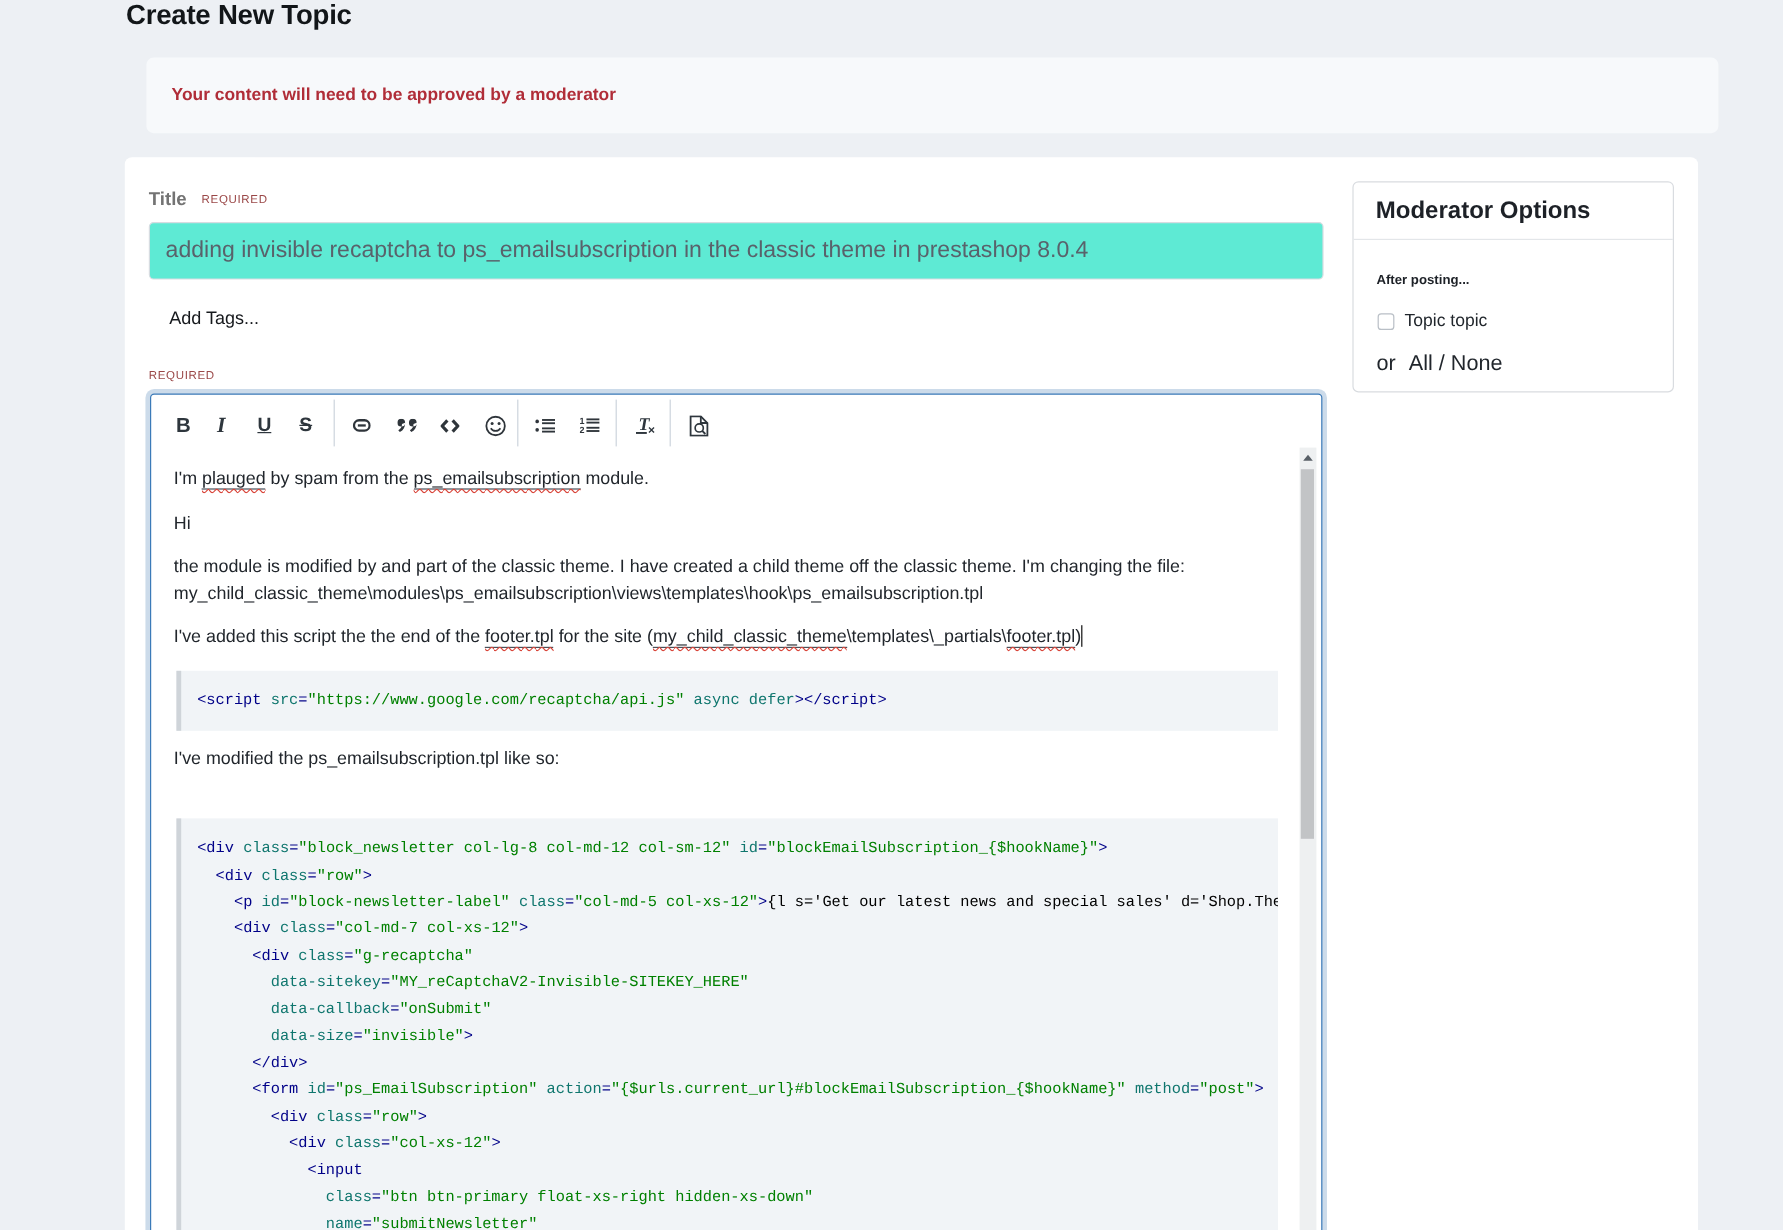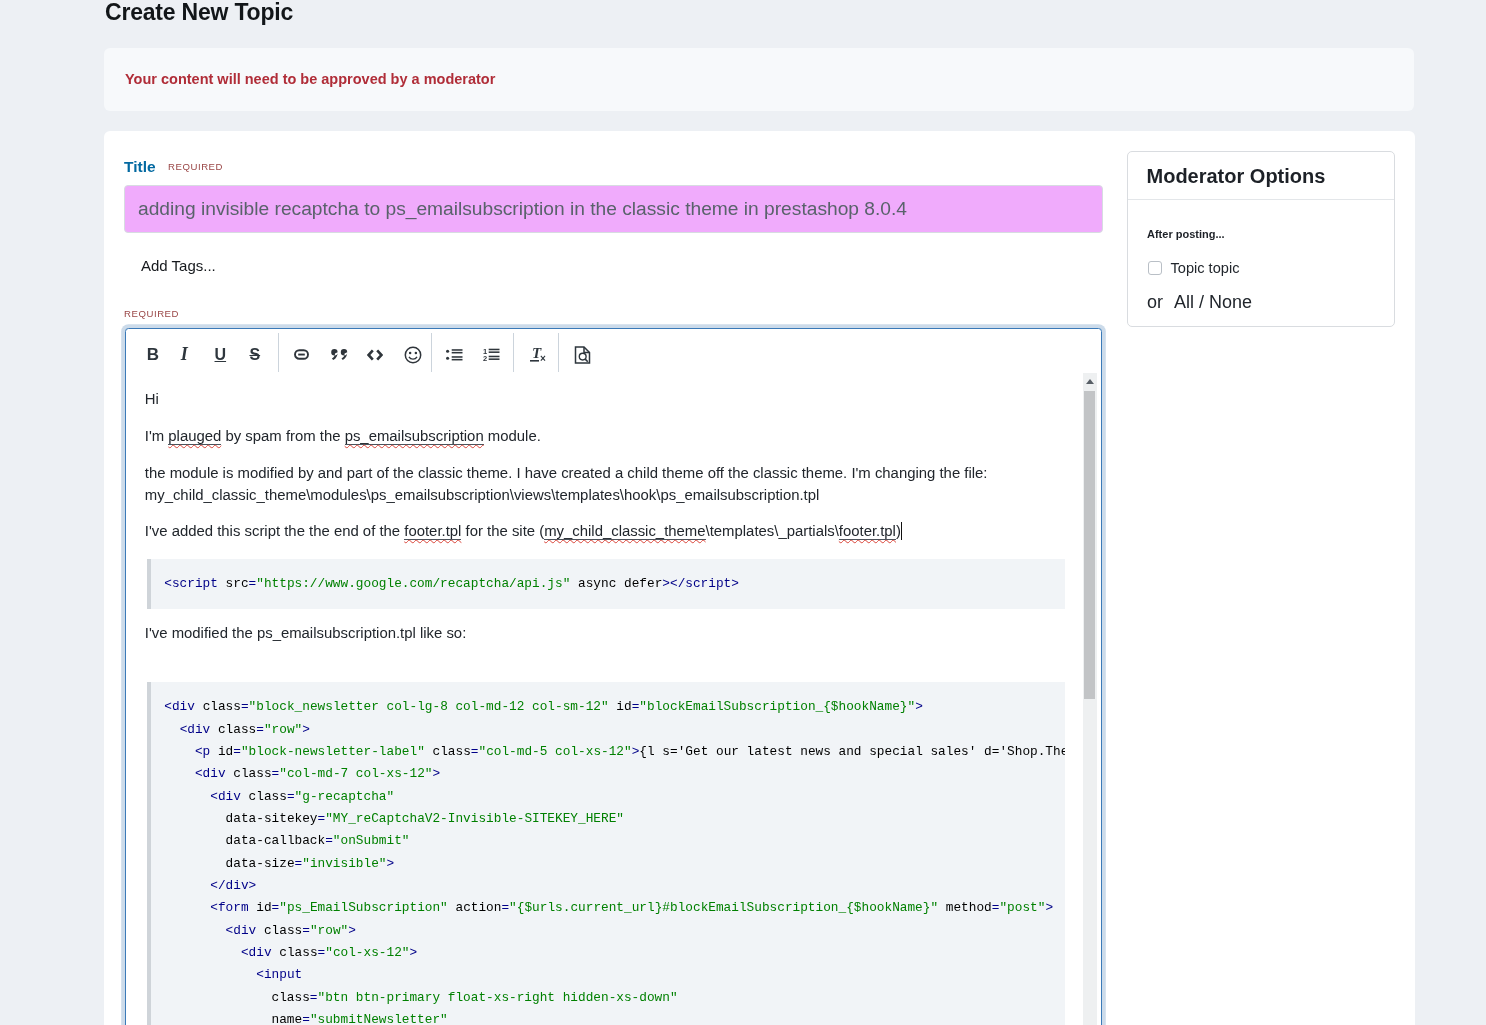--- a/index.html
+++ b/index.html
@@ -1,35 +1,35 @@
 <!DOCTYPE html>
 <html><head>
 <meta charset="utf-8">
 <style>
 html,body{margin:0;padding:0;}
 body{width:1486px;height:1025px;overflow:hidden;position:relative;background:#edf0f4;font-family:"Liberation Sans",sans-serif;}
 h1.pgtitle{position:absolute;left:105px;top:0.5px;margin:0;font-size:23px;line-height:23px;font-weight:700;color:#121619;letter-spacing:-0.2px;}
-.modband{position:absolute;left:104px;top:48px;width:1310px;height:63px;background:#f7f9fb;border-radius:6px;}
+.modband{position:absolute;left:122px;top:48px;width:1310px;height:63px;background:#f7f9fb;border-radius:6px;}
 .modband .txt{position:absolute;left:21px;font-size:14.5px;font-weight:700;color:#b02d38;}
 .card{position:absolute;left:104px;top:131px;width:1311px;height:930px;background:#fff;border-radius:6px;}
-.lbl-title{position:absolute;left:20px;top:27px;font-size:15.5px;font-weight:700;color:#0369a1;}
+.lbl-title{position:absolute;left:20px;top:27px;font-size:15.5px;font-weight:700;color:#737373;}
 .req{font-size:9.6px;font-weight:400;color:#9a4747;letter-spacing:0.55px;}
 .req1{position:absolute;left:64px;top:30px;}
 .req2{position:absolute;left:20px;top:177px;}
-.titleinput{position:absolute;left:20px;top:54px;width:964px;height:46px;border:1px solid #d7dce1;border-radius:4px;background:#f0abfc;font-size:19.2px;color:#59626b;line-height:46px;padding-left:13px;}
+.titleinput{position:absolute;left:20px;top:54px;width:964px;height:46px;border:1px solid #d7dce1;border-radius:4px;background:#5eead4;font-size:19.2px;color:#59626b;line-height:46px;padding-left:13px;}
 .addtags{position:absolute;left:37px;top:126px;font-size:15px;color:#16191d;}
 
 .editor{position:absolute;left:21.3px;top:196.9px;width:975.2px;height:742px;background:#fff;border:1.3px solid #3b7ab8;border-radius:3.5px;box-shadow:0 0 0 3.8px #ccdbea;}
 .toolbar{position:absolute;left:0;top:0;width:100%;height:52px;}
 .tb{position:absolute;top:0;height:51.6px;display:flex;align-items:center;justify-content:center;color:#2e363d;}
 .tsep{position:absolute;top:4.3px;width:1px;height:39.2px;background:#ccd4dc;}
 .content{position:absolute;left:0;top:48px;width:940px;padding:11.6px 0 0 18.5px;font-size:14.9px;color:#21262c;}
 .content p{margin:0 0 14px 0;line-height:22.2px;}
 pre.code{margin:0 0 12.8px 2.5px;background:#f1f4f7;border-left:4px solid #cfd4d9;padding:14.2px 0 14.2px 13px;font-family:"Liberation Mono",monospace;font-size:12.78px;line-height:22.35px;color:#000;white-space:pre;overflow:hidden;width:918px;box-sizing:border-box;}
-.t{color:#000088}.a{color:#000000}.s{color:#008000}
+.t{color:#000088}.a{color:#0f766e}.s{color:#008000}
 .mis{border-bottom:1px solid #49525b;}
 .wav{text-decoration:underline;text-decoration-style:wavy;text-decoration-color:#d9453a;text-decoration-thickness:1.2px;text-underline-offset:3px;text-decoration-skip-ink:none;}
 .caret{display:inline-block;width:1.5px;height:18px;background:#111;vertical-align:-4px;}
 
 .sbtrack{position:absolute;left:956.4px;top:44.2px;width:14.5px;height:700px;background:#eef0f1;}
 .sbarrow{position:absolute;left:0;top:0;width:14.5px;height:17px;}
 .sbarrow:after{content:"";position:absolute;left:3.2px;top:6px;border-left:4px solid transparent;border-right:4px solid transparent;border-bottom:5px solid #585f66;}
 .sbthumb{position:absolute;left:1.7px;top:18px;width:11px;height:308px;background:#c2c4c6;}
 
 .side{position:absolute;left:1023px;top:19.5px;width:266px;height:174.5px;background:#fff;border:1px solid #d9dce0;border-radius:5px;}
@@ -121,22 +121,22 @@
       <div class="tb" style="left:444px;width:24px;">
         <svg width="17" height="18" viewBox="0 0 17 18">
             <path d="M1.5,1 L10,1 L15.5,6.5 L15.5,17 L1.5,17 Z" fill="none" stroke="#2e363d" stroke-width="1.5"></path>
             <path d="M10,1 L10,6.5 L15.5,6.5" fill="none" stroke="#2e363d" stroke-width="1.5"></path>
             <circle cx="8.7" cy="10.6" r="3.4" fill="none" stroke="#2e363d" stroke-width="1.4"></circle>
             <line x1="11.2" y1="13.1" x2="13.8" y2="15.7" stroke="#2e363d" stroke-width="1.6"></line>
           </svg>
       </div>
     </div>
     <div class="content">
+      <p style="margin-bottom:15px;">I'm <span class="mis"><span class="wav">plauged</span></span> by spam from the <span class="mis"><span class="wav">ps_emailsubscription</span></span> module.</p>
       <p>Hi</p>
-      <p style="margin-bottom:15px;">I'm <span class="mis"><span class="wav">plauged</span></span> by spam from the <span class="mis"><span class="wav">ps_emailsubscription</span></span> module.</p>
       <p>the module is modified by and part of the classic theme. I have created a child theme off the classic theme. I'm changing the file: <br>my_child_classic_theme\modules\ps_emailsubscription\views\templates\hook\ps_emailsubscription.tpl</p>
       <p style="margin-bottom:16px;">I've added this script the the end of the <span class="mis"><span class="wav">footer.tpl</span></span> for the site (<span class="mis"><span class="wav">my_child_classic_theme</span></span>\templates\_partials\<span class="mis"><span class="wav">footer.tpl</span></span>)<span class="caret"></span></p>
       <pre class="code" style="margin-top:0;"><span class="t">&lt;script</span> <span class="a">src</span><span class="t">=</span><span class="s">"https://www.google.com/recaptcha/api.js"</span> <span class="a">async</span> <span class="a">defer</span><span class="t">&gt;&lt;/script&gt;</span></pre>
       <p>I've modified the ps_emailsubscription.tpl like so:</p>
       <div style="height:23.3px;"></div>
       <pre class="code" style="margin-top:0;height:600px;padding-top:14.8px;"><span class="t">&lt;div</span> <span class="a">class</span><span class="t">=</span><span class="s">"block_newsletter col-lg-8 col-md-12 col-sm-12"</span> <span class="a">id</span><span class="t">=</span><span class="s">"blockEmailSubscription_{$hookName}"</span><span class="t">&gt;</span>
   <span class="t">&lt;div</span> <span class="a">class</span><span class="t">=</span><span class="s">"row"</span><span class="t">&gt;</span>
     <span class="t">&lt;p</span> <span class="a">id</span><span class="t">=</span><span class="s">"block-newsletter-label"</span> <span class="a">class</span><span class="t">=</span><span class="s">"col-md-5 col-xs-12"</span><span class="t">&gt;</span>{l s='Get our latest news and special sales' d='Shop.Theme.Customeraccount'}
     <span class="t">&lt;div</span> <span class="a">class</span><span class="t">=</span><span class="s">"col-md-7 col-xs-12"</span><span class="t">&gt;</span>
       <span class="t">&lt;div</span> <span class="a">class</span><span class="t">=</span><span class="s">"g-recaptcha"</span>

